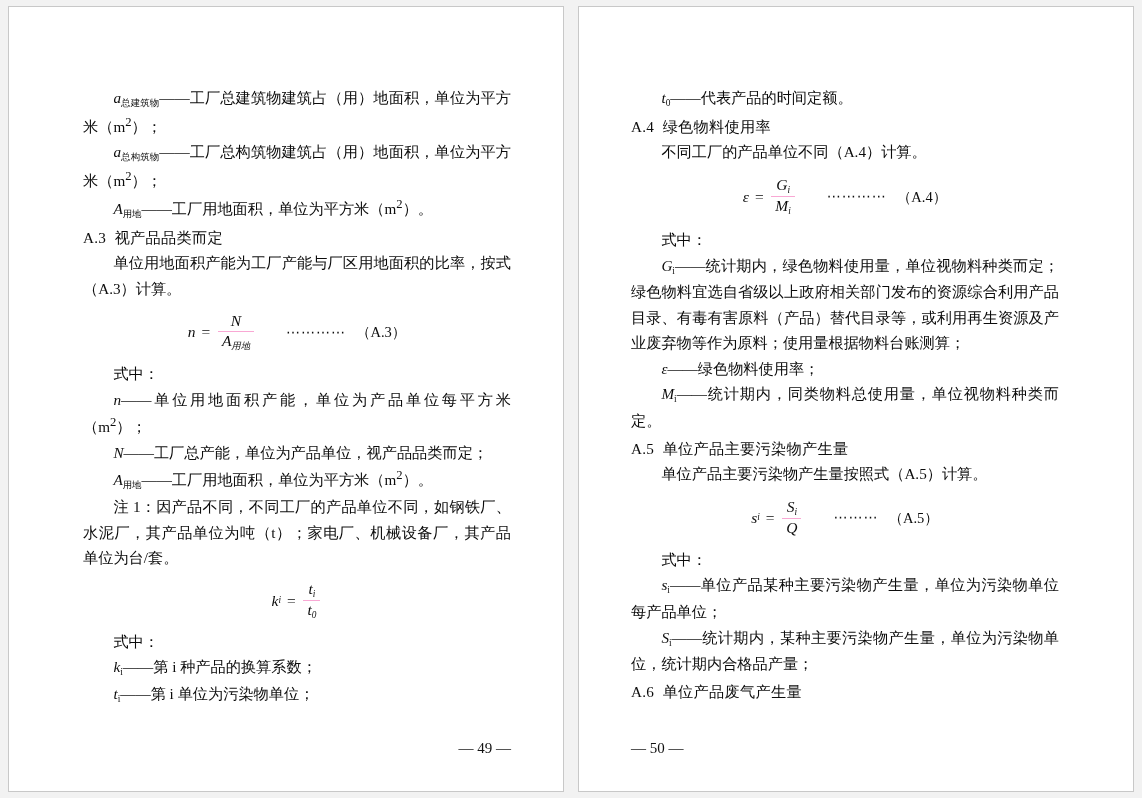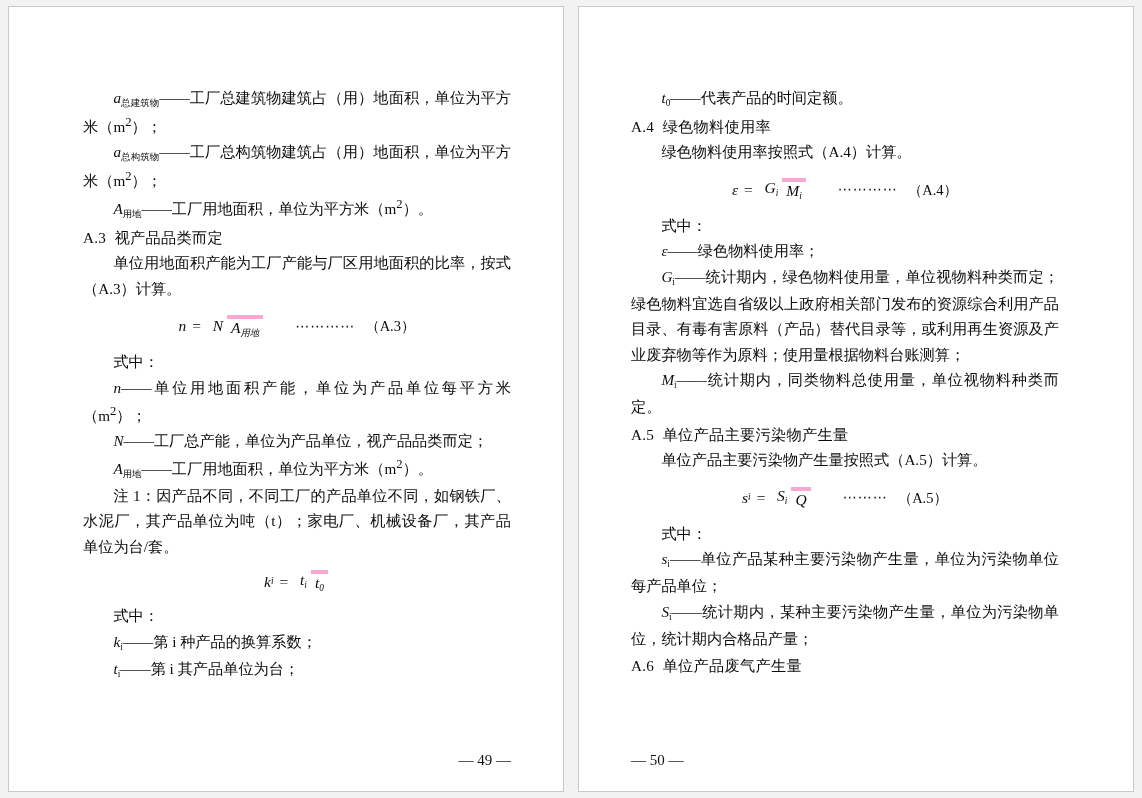--- a/index.html
+++ b/index.html
@@ -89,41 +89,41 @@
     letter-spacing: 1px;
     font-size: 14px;
   }
   .formula .tag {
     font-style: normal;
     margin-left: 10px;
     font-size: 14.5px;
   }
   .frac {
     display: inline-flex;
-    flex-direction: row;
+    flex-direction: column;
     align-items: center;
     vertical-align: middle;
     margin: 0 2px;
   }
   .frac .numr {
     padding: 0 4px 1px 4px;
     line-height: 1.05;
   }
   .frac .den {
-    border-top: 4px solid #f9a8d4;
+    border-top: 1px solid #f9a8d4;
     padding: 1px 4px 0 4px;
     line-height: 1.05;
   }
   .small-sub {
     font-size: 0.6em;
     vertical-align: -0.3em;
   }
   .pagenum {
     position: absolute;
-    bottom: 22px;
+    bottom: 34px;
     font-size: 15px;
     color: #111;
     margin-top: 13px;
   }
   .page.left .pagenum {
     right: 52px;
   }
   .page.right .pagenum {
     left: 52px;
   }
@@ -196,60 +196,60 @@
           </span>
         </span>
       </div>
 
       <p class="ind">式中：</p>
 
       <p class="hang">
         <span class="ital">k</span><span class="sub">i</span><span>——第 i 种产品的换算系数；</span>
       </p>
       <p class="hang">
-        <span class="ital">t</span><span class="sub">i</span><span>——第 i 其产品单位为台；</span>
+        <span class="ital">t</span><span class="sub">i</span><span>——第 i 单位为污染物单位；</span>
       </p>
 
     </div>
     <div class="pagenum">— 49 —</div>
   </div>
 
   <div class="page right">
     <div class="page-inner">
 
       <p class="hang">
         <span class="ital">t</span><span class="sub">0</span><span>——代表产品的时间定额。</span>
       </p>
 
       <p class="heading">
         <span class="num">A.4</span><span>绿色物料使用率</span>
       </p>
 
-      <p class="ind">绿色物料使用率按照式（A.4）计算。</p>
+      <p class="ind">不同工厂的产品单位不同（A.4）计算。</p>
 
       <div class="formula">
         <span class="eq">
           <span class="ital">ε</span>
           <span style="margin:0 5px;">=</span>
           <span class="frac">
             <span class="numr"><span class="ital">G</span><span class="small-sub">i</span></span>
             <span class="den"><span class="ital">M</span><span class="small-sub">i</span></span>
           </span>
         </span>
         <span class="dots">⋯⋯⋯⋯</span>
         <span class="tag">（A.4）</span>
       </div>
 
       <p class="ind">式中：</p>
 
       <p class="hang">
+        <span class="ital">G</span><span class="sub">i</span><span>——统计期内，绿色物料使用量，单位视物料种类而定；绿色物料宜选自省级以上政府相关部门发布的资源综合利用产品目录、有毒有害原料（产品）替代目录等，或利用再生资源及产业废弃物等作为原料；使用量根据物料台账测算；</span>
+      </p>
+      <p class="hang">
         <span class="ital">ε</span><span>——绿色物料使用率；</span>
-      </p>
-      <p class="hang">
-        <span class="ital">G</span><span class="sub">i</span><span>——统计期内，绿色物料使用量，单位视物料种类而定；绿色物料宜选自省级以上政府相关部门发布的资源综合利用产品目录、有毒有害原料（产品）替代目录等，或利用再生资源及产业废弃物等作为原料；使用量根据物料台账测算；</span>
       </p>
       <p class="hang">
         <span class="ital">M</span><span class="sub">i</span><span>——统计期内，同类物料总使用量，单位视物料种类而定。</span>
       </p>
 
       <p class="heading">
         <span class="num">A.5</span><span>单位产品主要污染物产生量</span>
       </p>
 
       <p class="ind">单位产品主要污染物产生量按照式（A.5）计算。</p>

